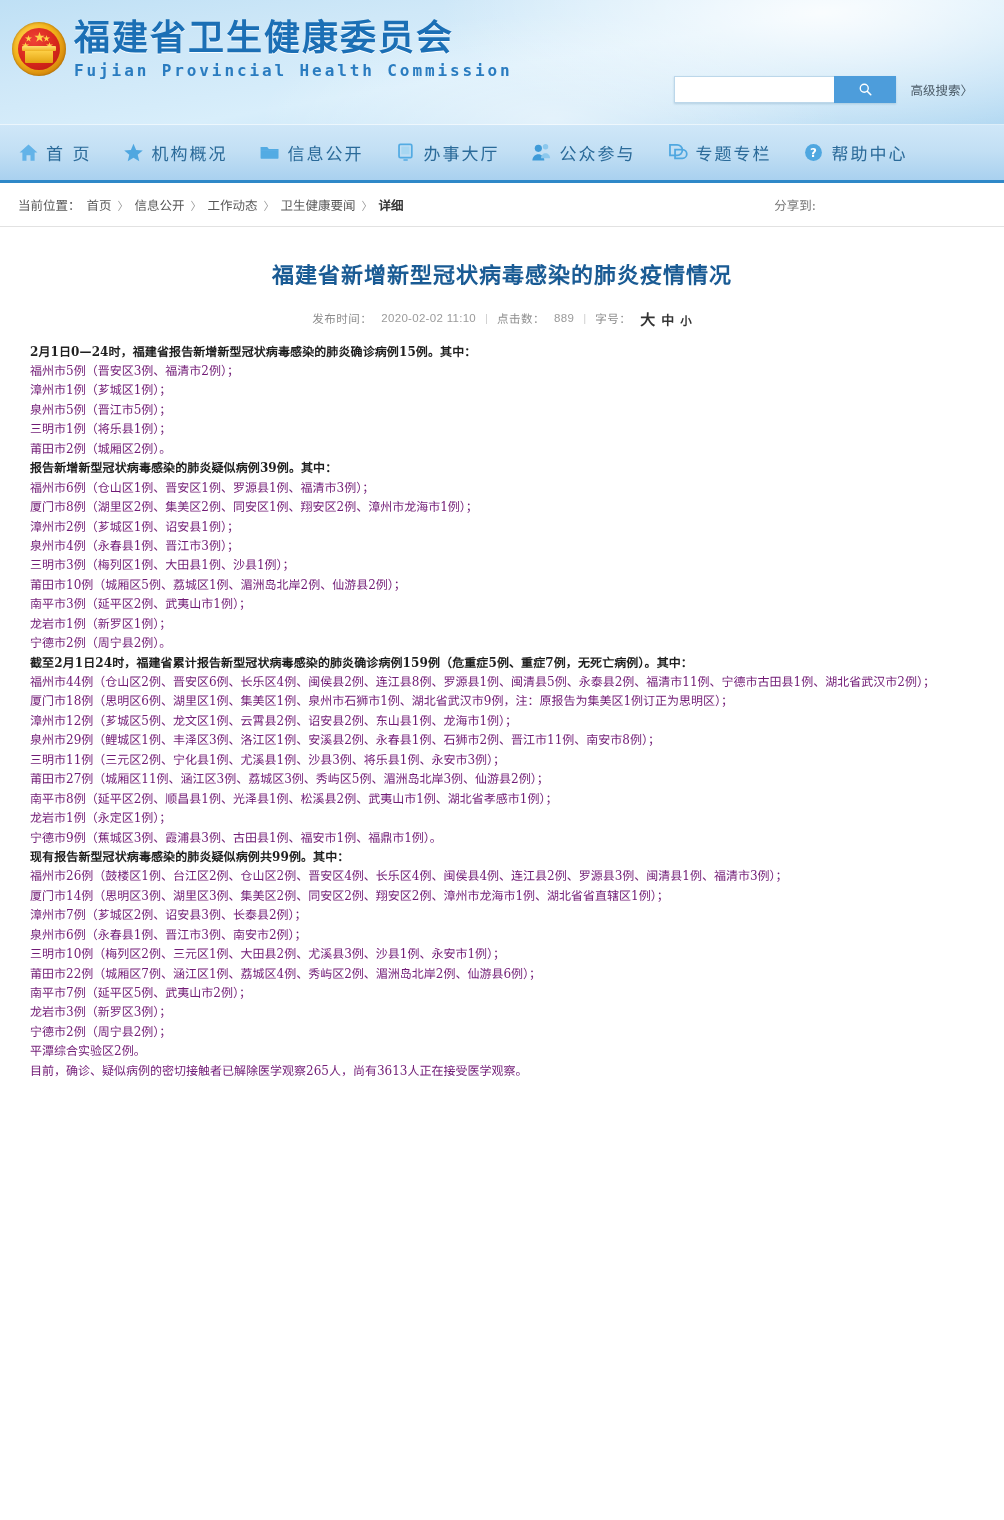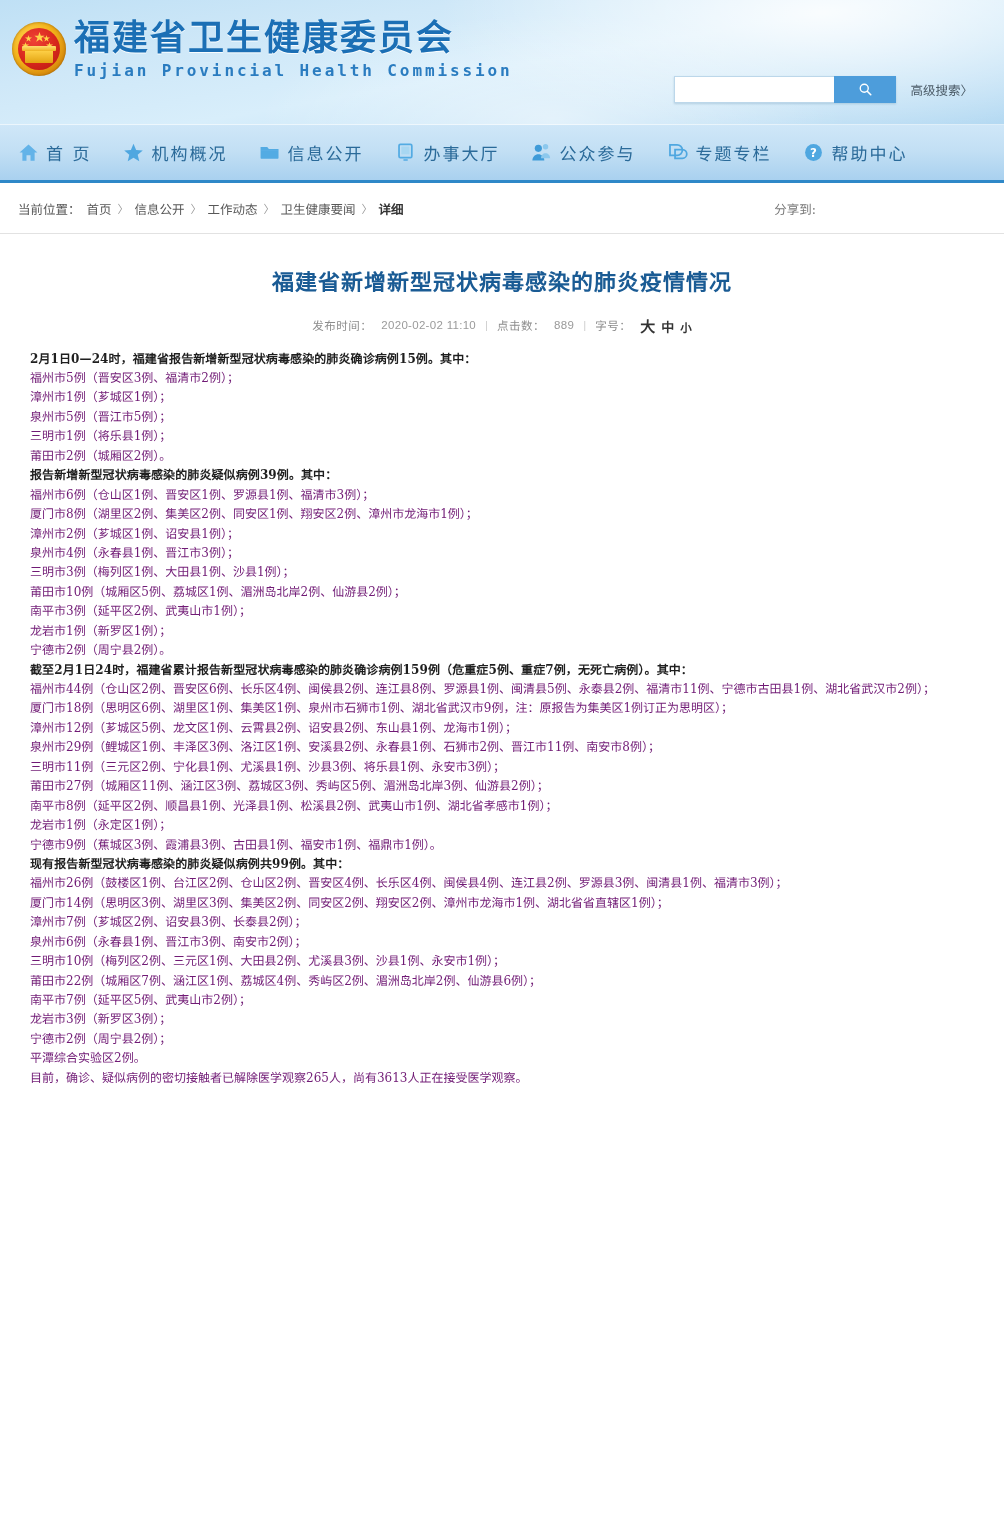--- a/index.html
+++ b/index.html
@@ -116,21 +116,21 @@
     cursor: pointer; text-decoration: none;
   }
   .nav-item .nav-label {
     font-family: "DejaVu Serif", "Liberation Serif", serif;
     font-size: 17px; color: #2a6a99; letter-spacing: 2px; white-space: nowrap;
   }
   .nav-ico { width: 21px; height: 21px; flex:0 0 21px; display:block; }
 
   
   .crumb-bar {
-    height: 51px;
+    height: 44px;
     border-bottom: 1px solid #e2e2e2;
     display: flex; align-items: center;
     padding: 0 18px;
     background: #fff;
   }
   .crumb {
     font-family: "DejaVu Serif", "Liberation Serif", serif;
     font-size: 12.5px; color: #585858; display: flex; align-items: center; gap: 6px;
     white-space: nowrap;
   }

